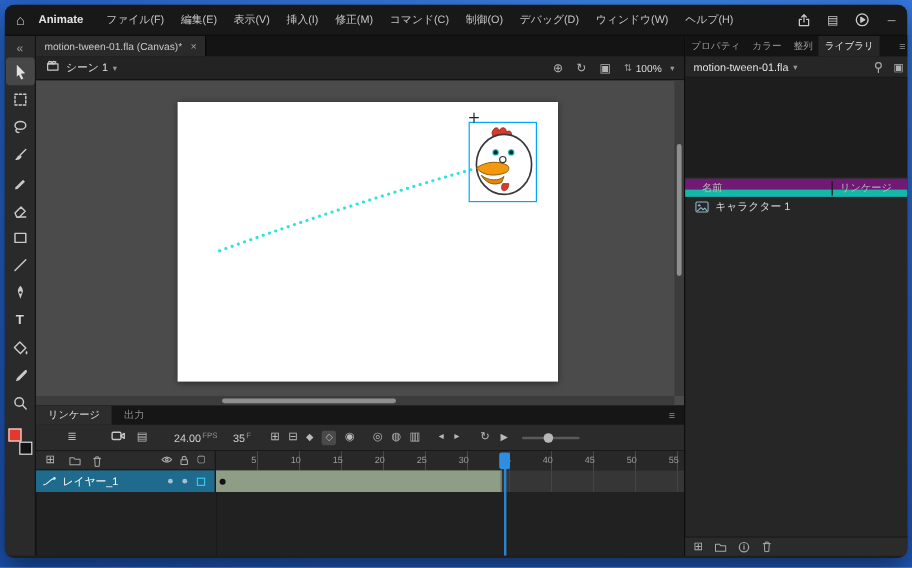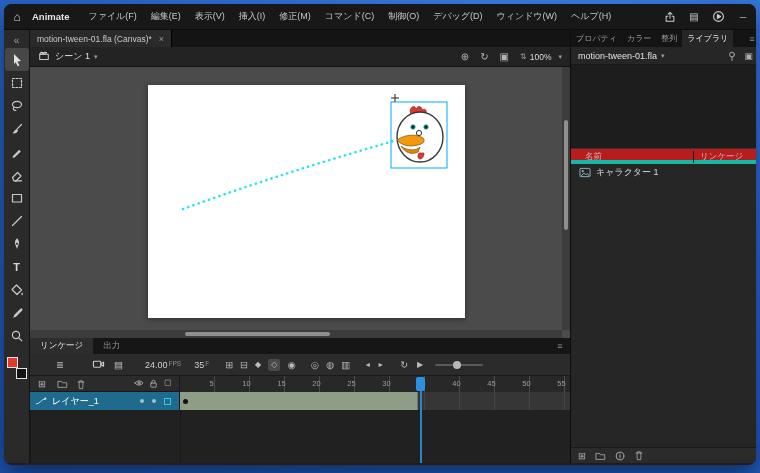--- a/index.html
+++ b/index.html
@@ -102,21 +102,21 @@
   .rp-tab { display:flex; align-items:center; padding:0 5px; font-size:8px; color:#9a9a9a; white-space:nowrap; }
   .rp-tab.active { background:#262626; color:#e8e8e8; }
   .rp-menu { margin-left:auto; width:16px; display:flex; align-items:center; justify-content:center; color:#8f8f8f; font-size:9px; }
   .rp-doc { height:18px; display:flex; align-items:center; padding:0 7px; font-size:9px; color:#e0e0e0; border-bottom:1px solid #181818; flex:none;justify-content:flex-end; }
   .rp-doc .caret { font-size:7px; color:#9a9a9a; margin-left:4px; }
   .rp-doc-icos { margin-left:auto; display:flex; align-items:center; gap:7px; color:#b0b0b0; }
   .rp-preview { height:84px; background:#1d1d1d; border-bottom:1px solid #343434; flex:none; }
   .rp-count { height:18px; display:flex; align-items:center; padding:0 7px; font-size:8.5px; color:#ababab; flex:none; }
   .lib-search { margin-left:auto; width:94px; height:13px; border-radius:7px; background:#1a1a1a; border:1px solid #3d3d3d; display:flex; align-items:center; padding:0 5px; gap:4px; }
   .lib-search input { width:70px; background:transparent; border:none; outline:none; color:#ddd; font-size:8px; font-family:"Liberation Sans",sans-serif; }
-  .rp-cols { position:relative; height:15px; background:#b91c1c; border-bottom:4px solid #14b8a6; font-size:8.5px; color:#bdbdbd; flex:none; }
+  .rp-cols { position:relative; height:15px; background:#701a75; border-bottom:6px solid #14b8a6; font-size:8.5px; color:#bdbdbd; flex:none; }
   .rp-cols .c-name { position:absolute; left:14px; top:2px; }
   .rp-cols .c-link { position:absolute; left:122px; top:2px; padding-left:6px; border-left:1px solid #191919; height:12px; }
   .rp-list { flex:1; overflow:hidden; }
   .lib-item { height:17px; display:flex; align-items:center; gap:5px; padding:0 8px; font-size:9px; color:#d8d8d8; }
   .rp-bottom { height:16px; background:#2b2b2b; border-top:1px solid #191919; display:flex; align-items:center; gap:9px; padding:0 7px; flex:none; color:#b0b0b0; }
   .rb-ico { font-size:9.5px; line-height:1; display:flex; align-items:center; }
 
   svg.ico { stroke:#c9c9c9; fill:none; stroke-width:1.2; stroke-linecap:round; stroke-linejoin:round; }
   svg.ico-s { stroke:#a8a8a8; fill:none; stroke-width:1; stroke-linecap:round; stroke-linejoin:round; }
 </style>

